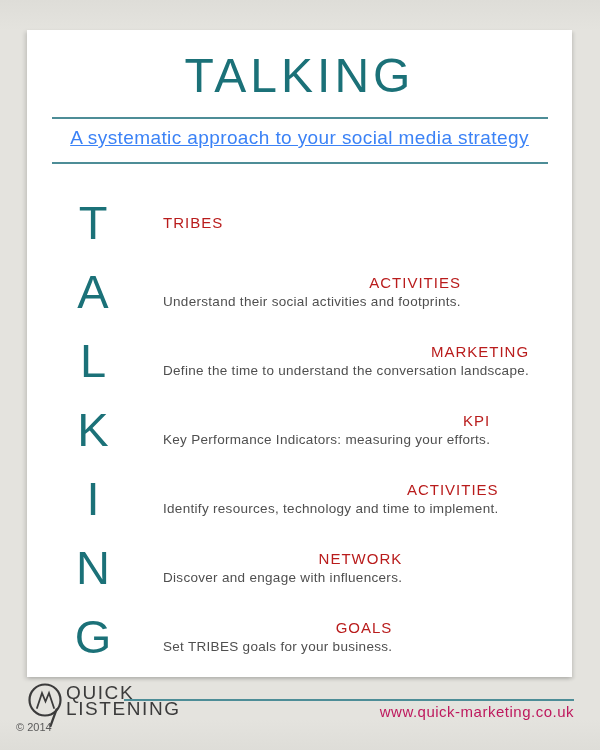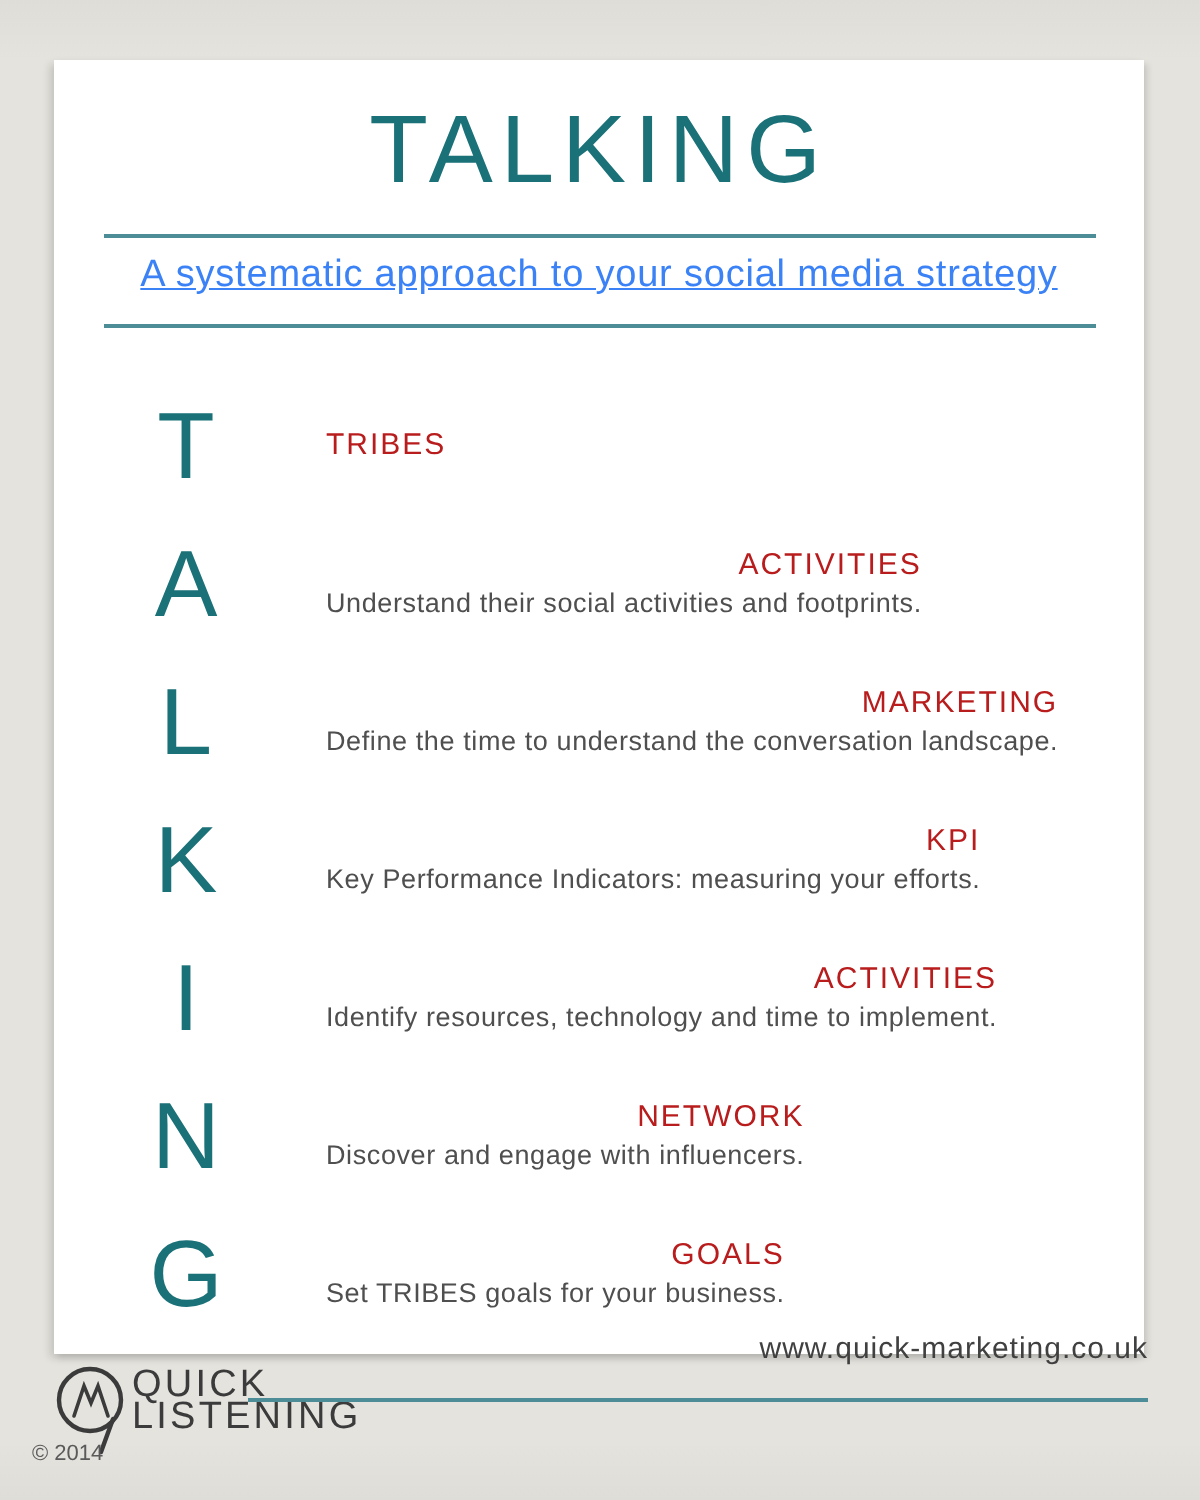--- a/index.html
+++ b/index.html
@@ -119,25 +119,25 @@
   .footer-line {
     position: absolute;
     left: 124px;
     top: 699px;
     width: 450px;
     height: 2px;
     background: #4d8d97;
   }
   .website {
     position: absolute;
-    top: 666px;
+    top: 703px;
     right: 26px;
     font-size: 15px;
     letter-spacing: 0.5px;
-    color: #404040;
+    color: #be185d;
   }
   .copyright {
     position: absolute;
     left: 16px;
     top: 721px;
     font-size: 11px;
     color: #5a5a5a;
   }
 </style>
 </head>

